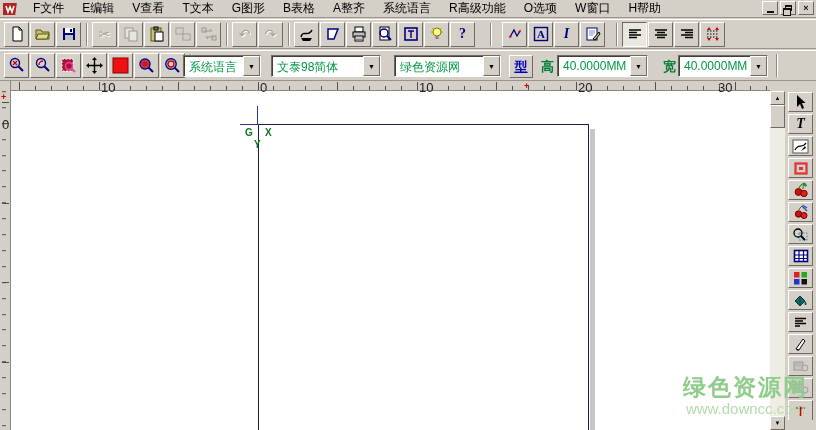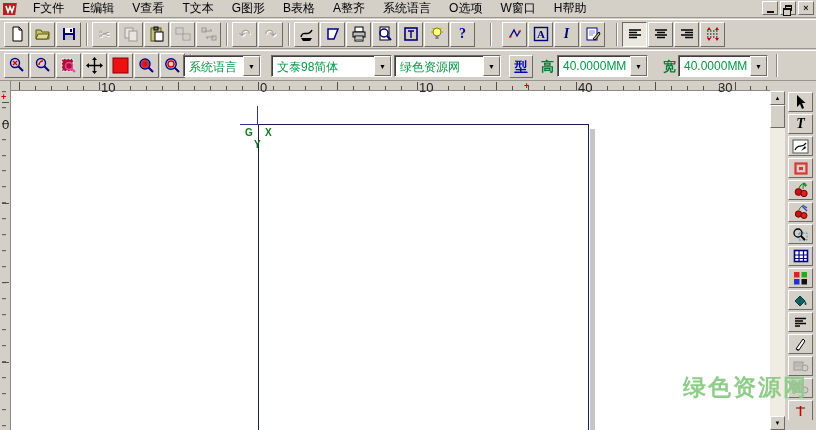--- a/index.html
+++ b/index.html
@@ -100,20 +100,21 @@
   </svg>
   <div class="menu-items">
     <span class="menu-item">F文件</span>
     <span class="menu-item">E编辑</span>
     <span class="menu-item">V查看</span>
     <span class="menu-item">T文本</span>
     <span class="menu-item">G图形</span>
     <span class="menu-item">B表格</span>
     <span class="menu-item">A整齐</span>
     <span class="menu-item">系统语言</span>
+    <span class="menu-item">R高级功能</span>
     <span class="menu-item">O选项</span>
     <span class="menu-item">W窗口</span>
     <span class="menu-item">H帮助</span>
   </div>
   <div class="winctl">
     <div class="winbtn">
         <span class="glyph-min"></span>
       </div>
     <div class="winbtn">
         <span class="glyph-restore"></span>
@@ -320,21 +321,21 @@
         <circle cx="7" cy="7" r="5.2" fill="none" stroke="#000080" stroke-width="1.4"></circle>
         <path d="M10.6 10.6 L15 15" stroke="#000080" stroke-width="2"></path>
       </svg>
   </div>
   <div class="sep"></div>
 
   <div class="combo" style="left:183px;width:78px">
     <span class="val">系统语言</span>
     <span class="drop">▼</span>
   </div>
-  <div class="combo" style="left:271px;width:121px">
+  <div class="combo" style="left:271px;width:110px">
     <span class="val">文泰98简体</span>
     <span class="drop">▼</span>
   </div>
   <div class="combo" style="left:394px;width:107px">
     <span class="val">绿色资源网</span>
     <span class="drop">▼</span>
   </div>
   <div class="typebtn" style="left:509px">型</div>
   <span class="minilabel" style="left:541px">高</span>
   <div class="combo" style="left:557px;width:91px">
@@ -347,21 +348,21 @@
     <span class="drop">▼</span>
   </div>
   <div class="sep" style="position:absolute;left:772px"></div>
 </div>
 
 <div class="corner"></div>
 <div class="hruler">
   <span class="rlabel" style="left:90px">10</span>
   <span class="rlabel" style="left:249px">0</span>
   <span class="rlabel" style="left:408px">10</span>
-  <span class="rlabel" style="left:567px">40</span>
+  <span class="rlabel" style="left:567px">20</span>
   <span class="rlabel" style="left:707px">30</span>
   <span class="redmark" style="left:513px;top:2px">+</span>
 </div>
 <div class="vruler">
   <span class="redmark" style="left:1px;top:3px">+</span>
   <span class="rlabel" style="left:2px;top:26px">0</span>
 </div>
 
 <div class="workspace">
   <div class="pageshadow"></div>
@@ -472,13 +473,14 @@
   <div class="tool" style="height:12px;border-bottom:none">
     <svg width="15" height="10">
         <path d="M7.5 0v10" stroke="#cc0000" stroke-width="1.6"></path>
         <path d="M3 2h9" stroke="#880000"></path>
       </svg>
   </div>
 </div>
 
 <div class="watermark">
   <div class="wm1">绿色资源网</div>
+  <div class="wm2">www.downcc.com</div>
 </div>
 
 </body></html>

